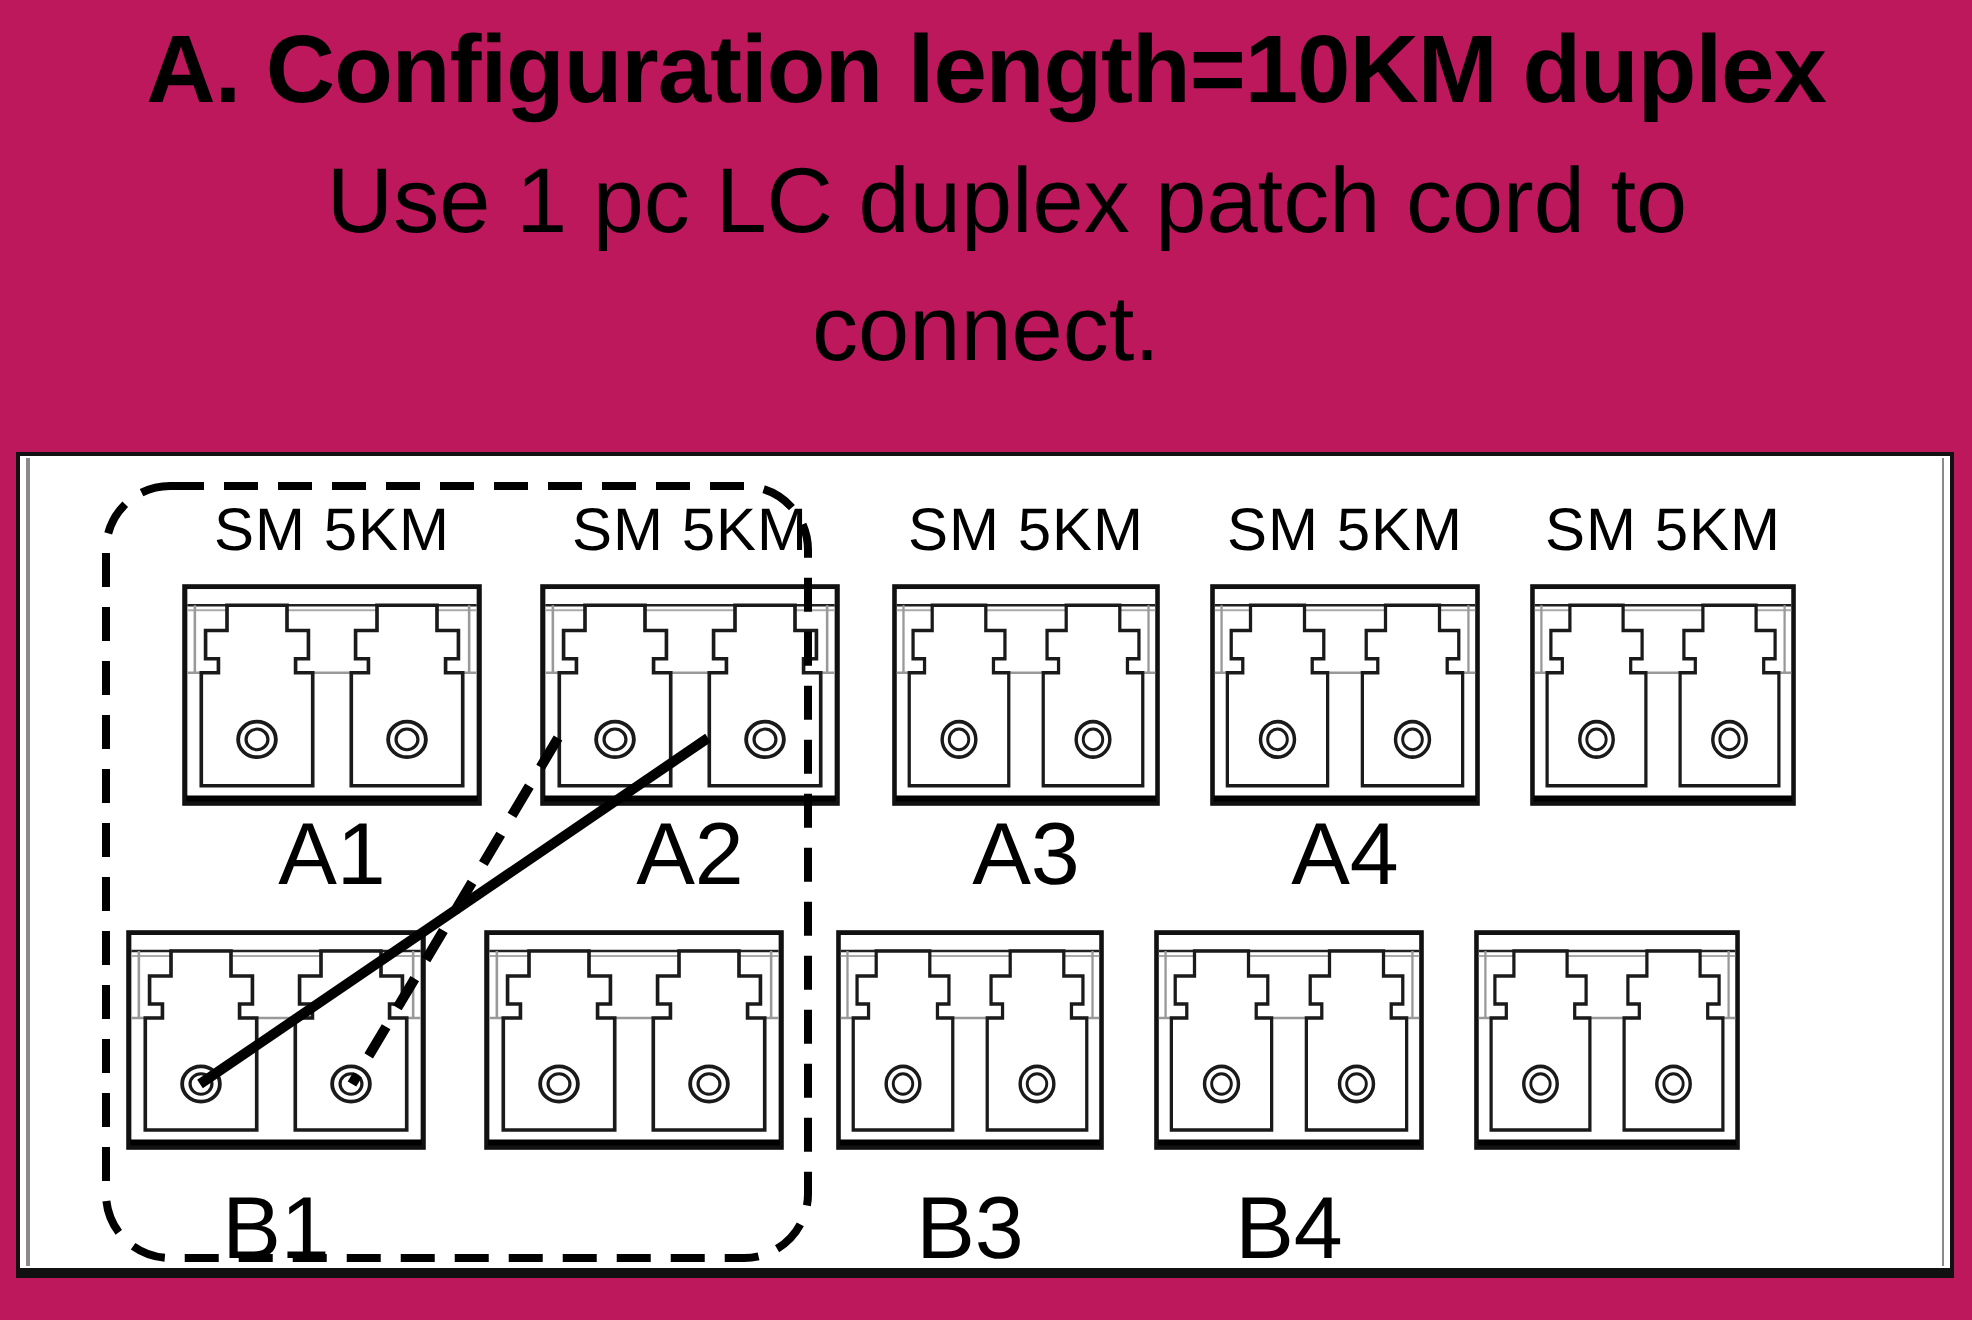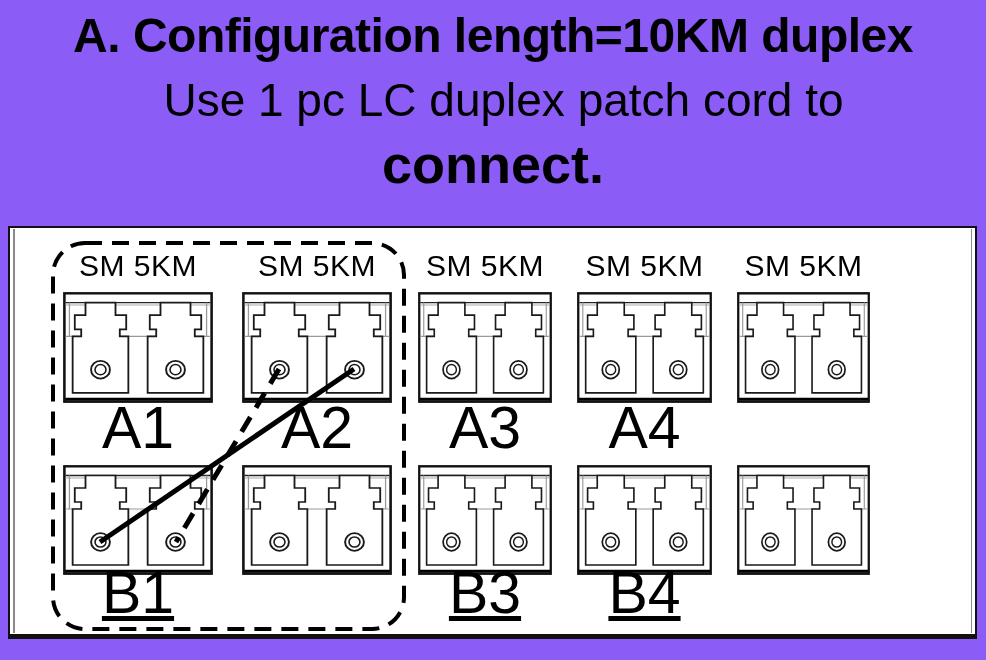--- a/index.html
+++ b/index.html
@@ -1,54 +1,54 @@
 <!DOCTYPE html>
 <html><head>
 <meta charset="utf-8">
 <style>
   html,body{margin:0;padding:0;background:#ffffff;}
   .canvas{
-    position:relative;width:986px;height:660px;background:#8b5cf6;overflow:hidden;
+    position:relative;width:986px;height:660px;background:#be185d;overflow:hidden;
     font-family:"Liberation Sans", sans-serif;color:#000;
   }
   
   .title-block{position:absolute;top:4px;left:0;width:986px;text-align:center;}
   .title-line1{font-size:48px;font-weight:bold;line-height:64px;letter-spacing:-0.5px;white-space:nowrap;}
   .title-line2{font-size:46px;font-weight:normal;line-height:64px;white-space:nowrap;margin-left:21px;}
-  .title-line3{font-size:54px;font-weight:bold;line-height:64px;white-space:nowrap;}
+  .title-line3{font-size:46px;font-weight:normal;line-height:64px;white-space:nowrap;}
   
   .panel{
     position:absolute;left:8px;top:226px;width:969px;height:413px;
     box-sizing:border-box;border:2.5px solid #111;border-bottom-width:5px;background:#fff;
   }
   .panel-inner-line{position:absolute;top:1px;bottom:1px;width:1.5px;background:#8a8a8a;}
   .panel-inner-line.left{left:3px;}
   .panel-inner-line.right{right:3px;}
   
   .cell{position:absolute;}
   .module-svg{position:absolute;left:0;width:100%;display:block;}
   .sm-label{
     position:absolute;top:0;left:0;width:100%;height:36px;line-height:36px;
     text-align:center;font-size:30px;letter-spacing:0.5px;white-space:nowrap;
   }
   .port-label{
     position:absolute;left:0;width:100%;height:48px;line-height:48px;
-    text-align:center;font-size:59px;white-space:nowrap;
+    text-align:center;font-size:44px;white-space:nowrap;
   }
   .cell.top .module-svg{top:44px;height:111px;}
   .cell.top .port-label{top:156px;}
   .cell.bottom .module-svg{top:0;height:110px;}
-  .cell.bottom .port-label{top:104px;text-decoration:underline;}
+  .cell.bottom .port-label{top:126px;}
   
   .col1{left:63px;width:150px;}
   .col2{left:242px;width:150px;}
   .col3{left:418px;width:134px;}
   .col4{left:577px;width:135px;}
   .col5{left:737px;width:133px;}
-  .cell.top{top:248px;height:206px;}
+  .cell.top{top:248px;height:206px;margin-left:28px;}
   .cell.bottom{top:465px;height:162px;}
   
   .overlay{position:absolute;left:0;top:0;width:986px;height:660px;pointer-events:none;}
   .defs-holder{position:absolute;width:0;height:0;overflow:hidden;}
 </style>
 </head>
 <body>
 
 <div class="canvas">
 

